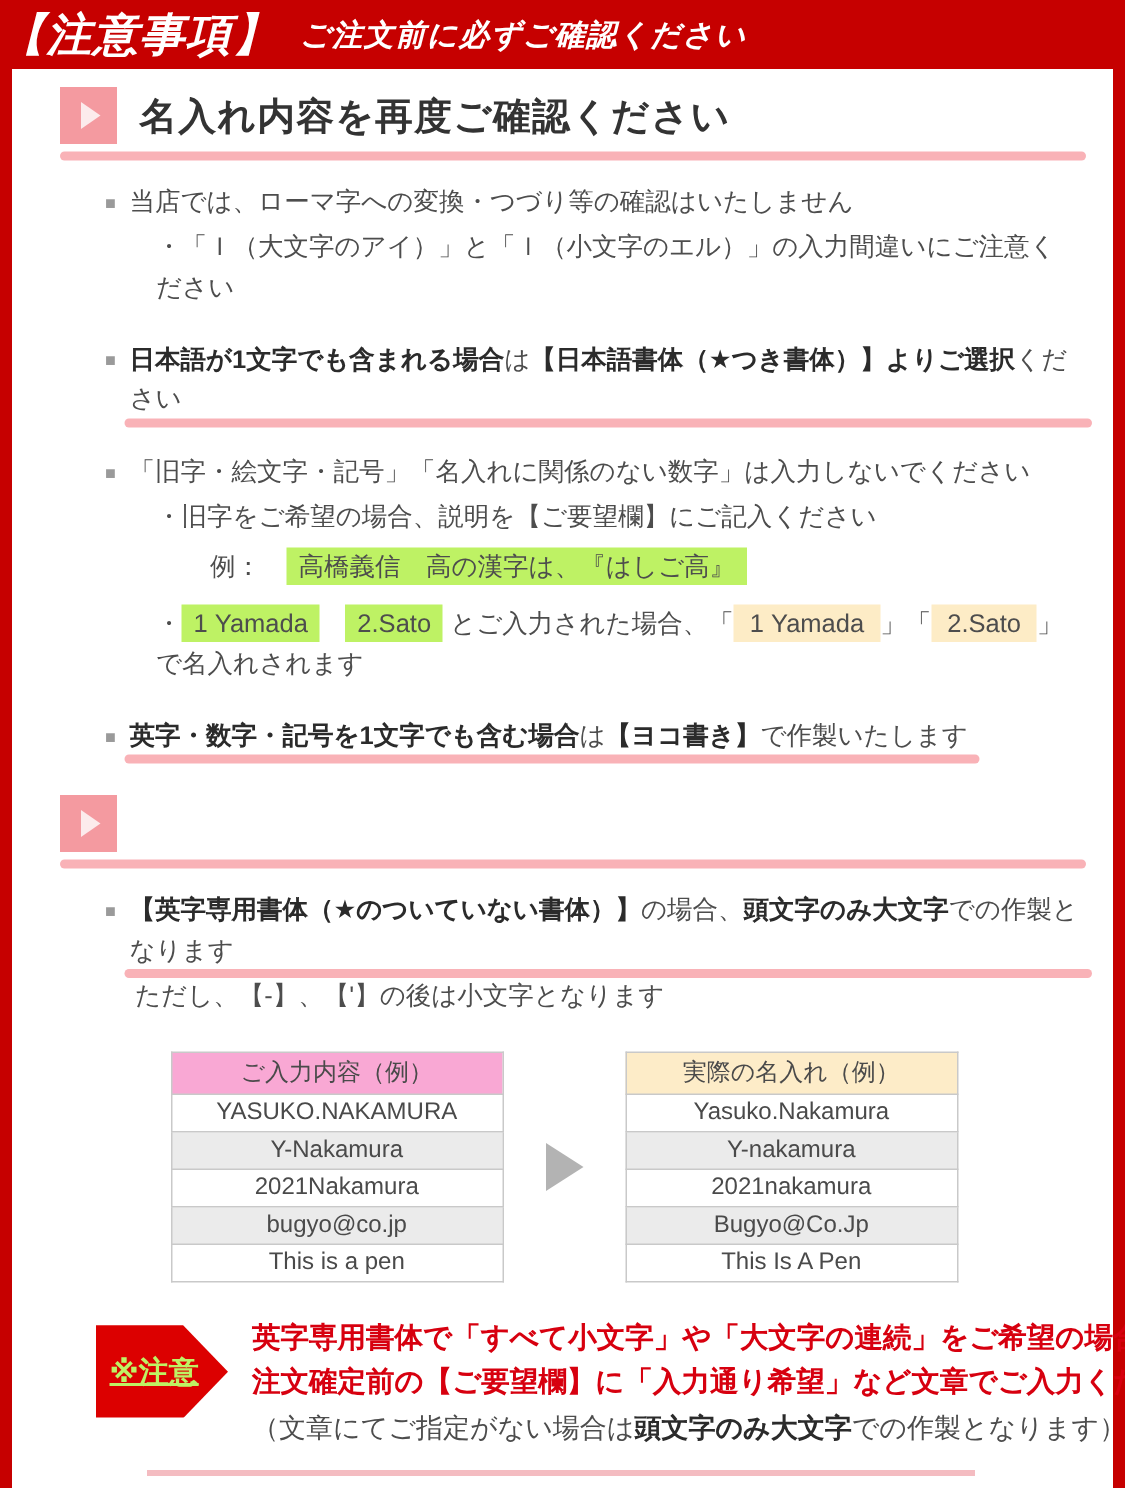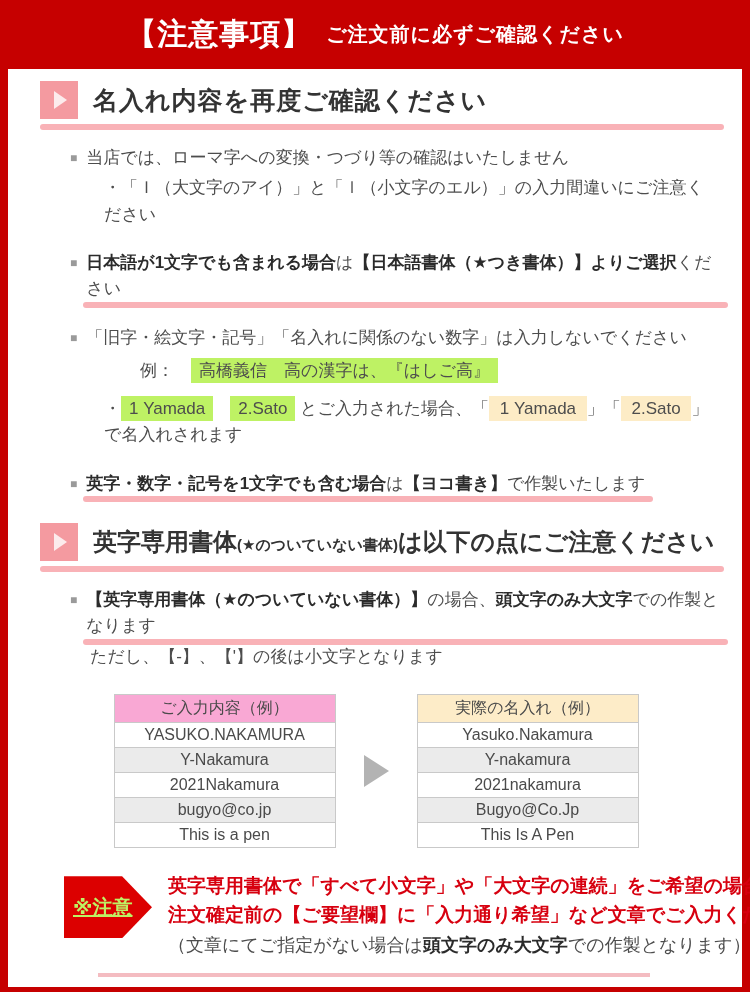--- a/index.html
+++ b/index.html
@@ -4,22 +4,22 @@
 <style>
   * { box-sizing: border-box; }
   html,body { margin:0; padding:0; }
   body {
     width:750px; height:992px; overflow:hidden; background:#fff;
     font-family:"Liberation Sans","DejaVu Sans",sans-serif;
     color:#4d4d4d;
   }
   
   .top-banner {
-    height:69px; background:#c60000; color:#fff;
-    display:flex; align-items:center; justify-content:center; gap:14px;
+    height:46px; background:#c60000; color:#fff;
+    display:flex; align-items:center; gap:14px;font-style:italic;
   }
   .banner-badge { font-size:30px; font-weight:bold; letter-spacing:1px; }
   .banner-title { font-size:20px; font-weight:bold; letter-spacing:1px; }
   
   .content {
     min-height:895px; background:#fff;
     border-left:8px solid #c60000; border-right:8px solid #c60000; border-bottom:8px solid #c60000;
     padding:10px 22px 10px 24px;
   }
   
@@ -96,34 +96,34 @@
 
     <div class="note-row gap-lg">
       <span class="sq">■</span>
       <span class="u-pink"><b class="dk">日本語が1文字でも含まれる場合</b><span>は</span><b class="dk">【日本語書体（★つき書体）】よりご選択</b><span>ください</span></span>
     </div>
 
     <div class="note-row gap-lg">
       <span class="sq">■</span>
       <span>「旧字・絵文字・記号」「名入れに関係のない数字」は入力しないでください</span>
     </div>
+    <p class="sub-line">・旧字をご希望の場合、説明を【ご要望欄】にご記入ください</p>
     <p class="ex-line"><span>例：</span>　<span class="hl-blue">高橋義信　高の漢字は、『はしご高』</span></p>
 
     <p class="sub-line"><span>・</span><span class="hl-blue">1 Yamada</span>　<span class="hl-blue">2.Sato</span><span> とご入力された場合、「</span><span class="hl-yellow"> 1 Yamada </span><span>」「</span><span class="hl-yellow"> 2.Sato </span><span>」で名入れされます</span></p>
 
     <div class="note-row gap-lg">
       <span class="sq">■</span>
       <span class="u-pink"><b class="dk">英字・数字・記号を1文字でも含む場合</b><span>は</span><b class="dk">【ヨコ書き】</b><span>で作製いたします</span></span>
     </div>
 
     <div class="sec-head mt">
       <span class="arrow-box">
           <span class="tri"></span>
         </span>
-      <h2 class="tight"><span>英字専用書体</span><span class="sub">(★のついていない書体)</span><span>は以下の点にご注意ください</span></h2>
       <span class="head-underline"></span>
     </div>
 
     <div class="note-row">
       <span class="sq">■</span>
       <span class="u-pink"><b class="dk">【英字専用書体（★のついていない書体）】</b><span>の場合、</span><b class="dk">頭文字のみ大文字</b><span>での作製となります</span></span>
     </div>
     <p class="sub-line" style="margin-left:58px;">ただし、【-】、【'】の後は小文字となります</p>
 
     <div class="tables">

